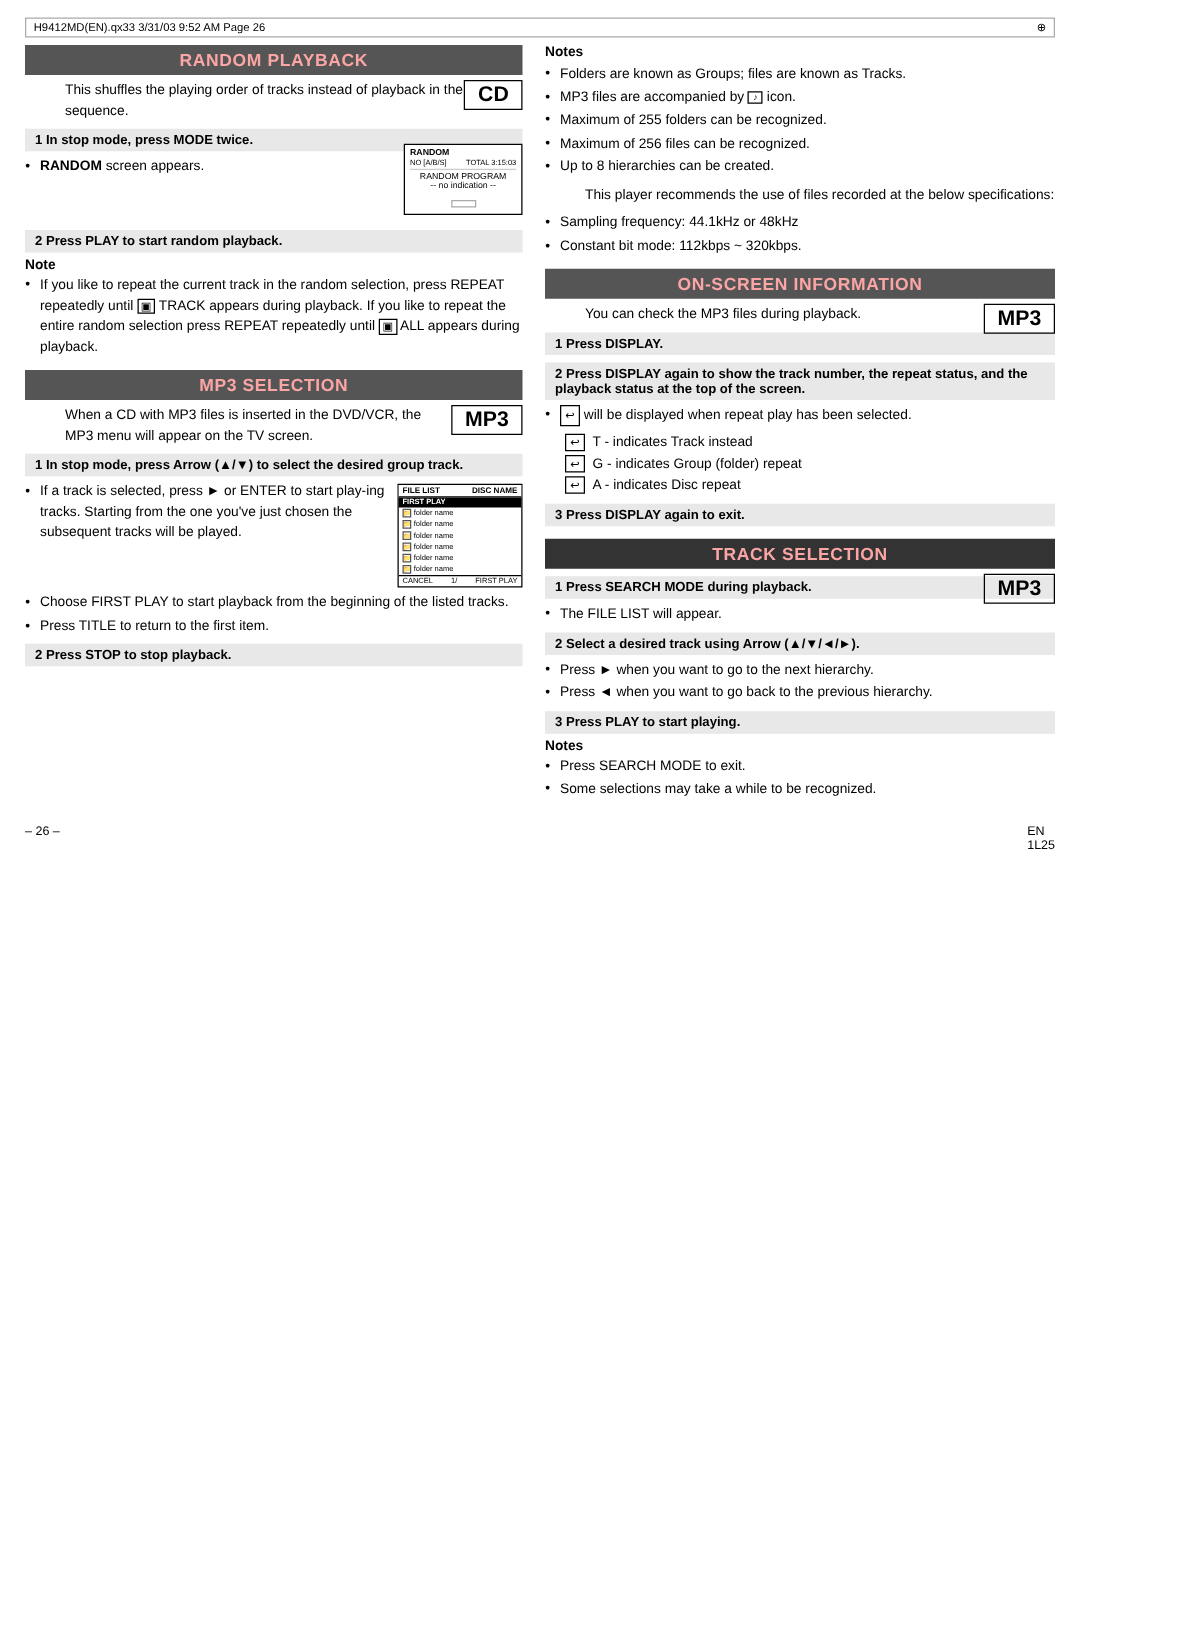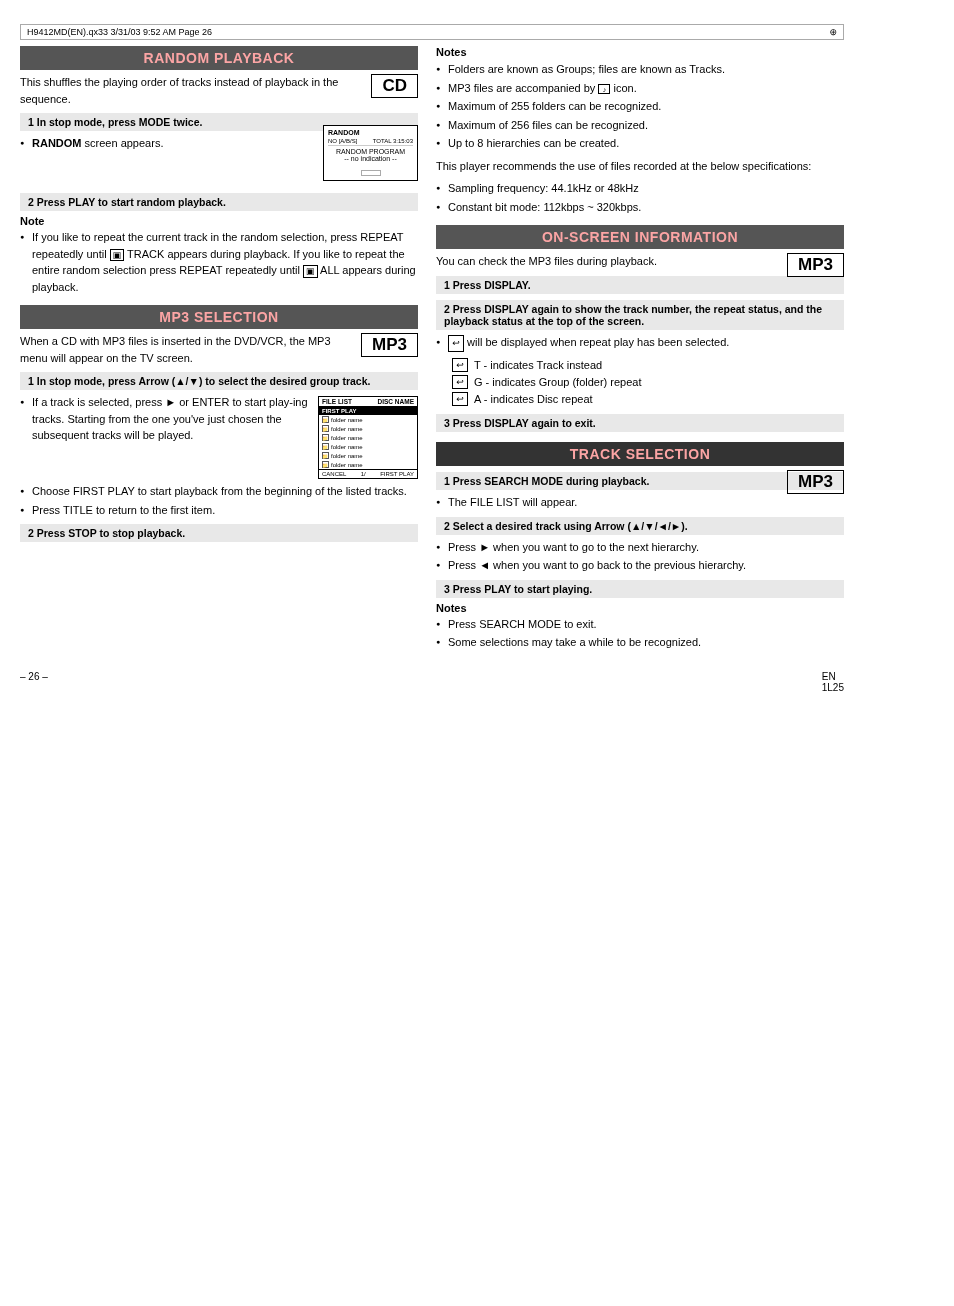--- a/index.html
+++ b/index.html
@@ -9,21 +9,21 @@
       background: #fff;
       color: #000;
       width: 954px;
       min-height: 1306px;
       position: relative;
     }
     .page-wrapper {
       width: 864px;
       min-height: 1306px;
       background: #fff;
-      padding: 20px 0;
+      padding: 10px 0;
       position: relative;
     }
     
     .top-bar {
       border: 1px solid #aaa;
       margin: 4px 20px 6px 20px;
       padding: 2px 6px;
       font-size: 9px;
       display: flex;
       justify-content: space-between;
@@ -69,20 +69,21 @@
     }
     .badge-wrapper {
       text-align: right;
       margin-bottom: 4px;
     }
     
     .body-text {
       font-size: 11px;
       line-height: 1.5;
       margin-bottom: 6px;
+      margin-left: 32px;
     }
     
     .step {
       background: #e8e8e8;
       padding: 3px 8px;
       margin: 6px 0 4px 0;
       font-size: 10.5px;
       font-weight: bold;
       color: #000;
     }

